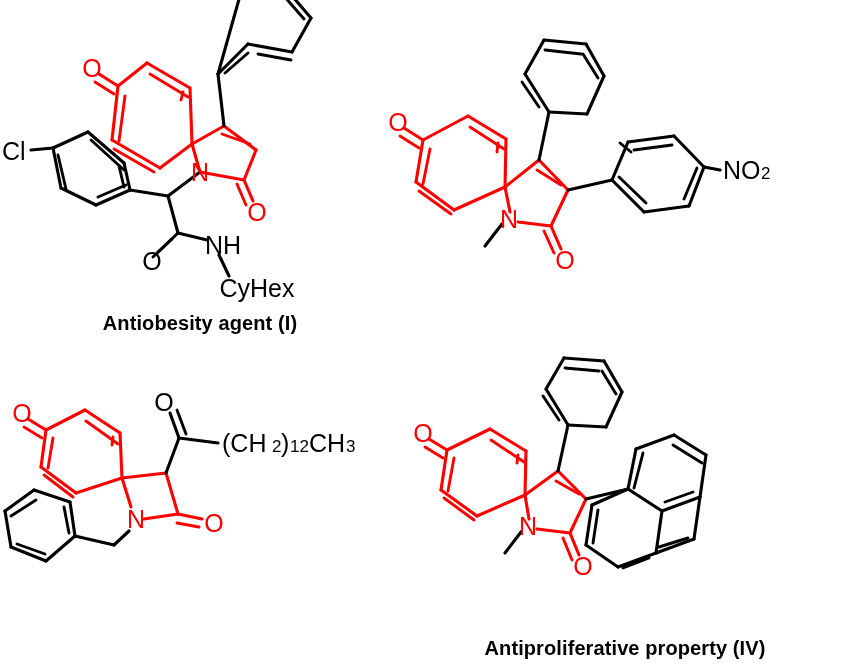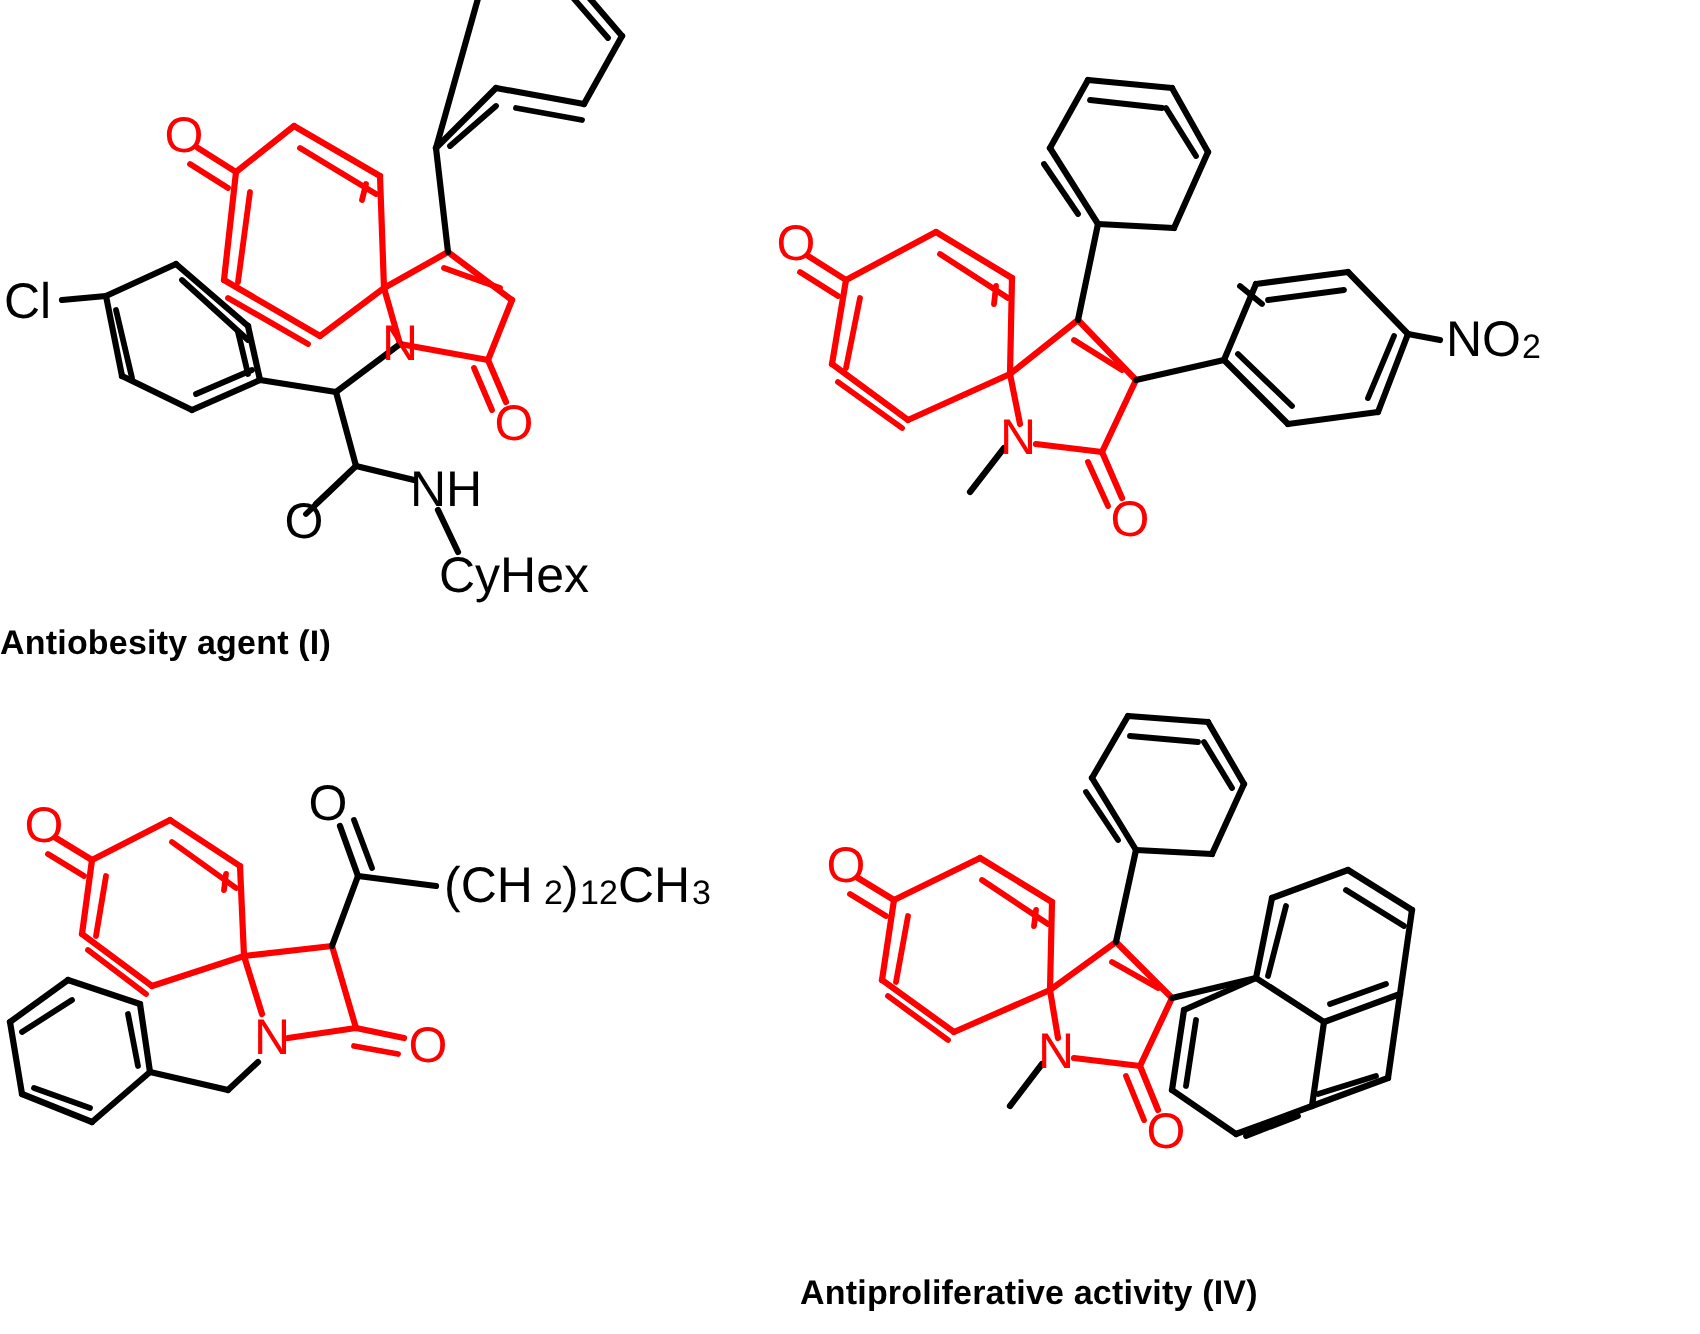--- a/index.html
+++ b/index.html
@@ -16,24 +16,24 @@
     width: 850px;
     height: 667px;
     background: #ffffff;
     overflow: hidden;
   }
   .panel {
     position: absolute;
   }
   .caption {
     position: absolute;
-    text-align: left;
+    text-align: center;
     font-family: "Liberation Sans", sans-serif;
     font-weight: bold;
-    font-size: 17px;
+    font-size: 20px;
     color: #000000;
     letter-spacing: 0.1px;
     white-space: nowrap;
   }
   svg { display: block; overflow: visible; }
   .bond-k   { stroke: #000000; stroke-width: 3.1; fill: none; stroke-linecap: round; }
   .bond-k-t { stroke: #000000; stroke-width: 2.9; fill: none; stroke-linecap: round; }
   .bond-r   { stroke: #ff0000; stroke-width: 3.1; fill: none; stroke-linecap: round; }
   .bond-r-t { stroke: #ff0000; stroke-width: 2.9; fill: none; stroke-linecap: round; }
   .atom {
@@ -344,15 +344,15 @@
         <path class="bond-k" d="M300,142 L294,184"></path>
         <path class="bond-k" d="M294,184 L256,198"></path>
         <path class="bond-k-t" d="M288,183 L259,192"></path>
       </g>
 
       <text class="atom atom-r" x="23" y="78">O</text>
       <text class="atom atom-r" x="128" y="171">N</text>
       <text class="atom atom-r" x="183" y="211">O</text>
     </svg>
   </div>
-  <div class="caption" style="left:400px; top:637px; width:450px;">Antiproliferative activity (IV)</div>
+  <div class="caption" style="left:400px; top:637px; width:450px;">Antiproliferative property (IV)</div>
 
 </div>
 
 </body></html>

